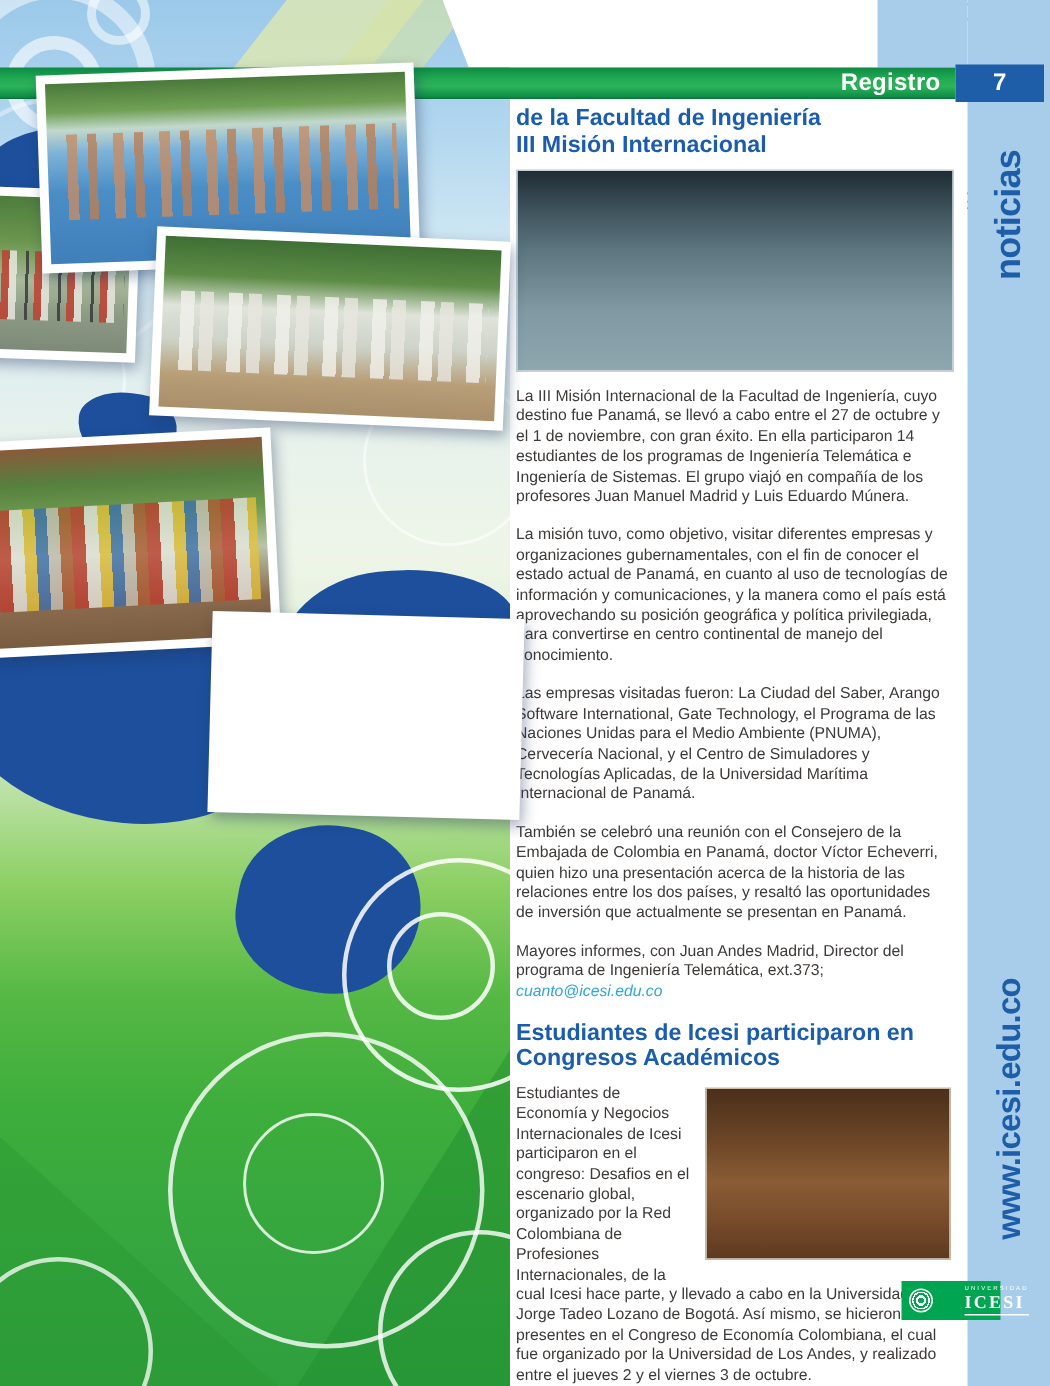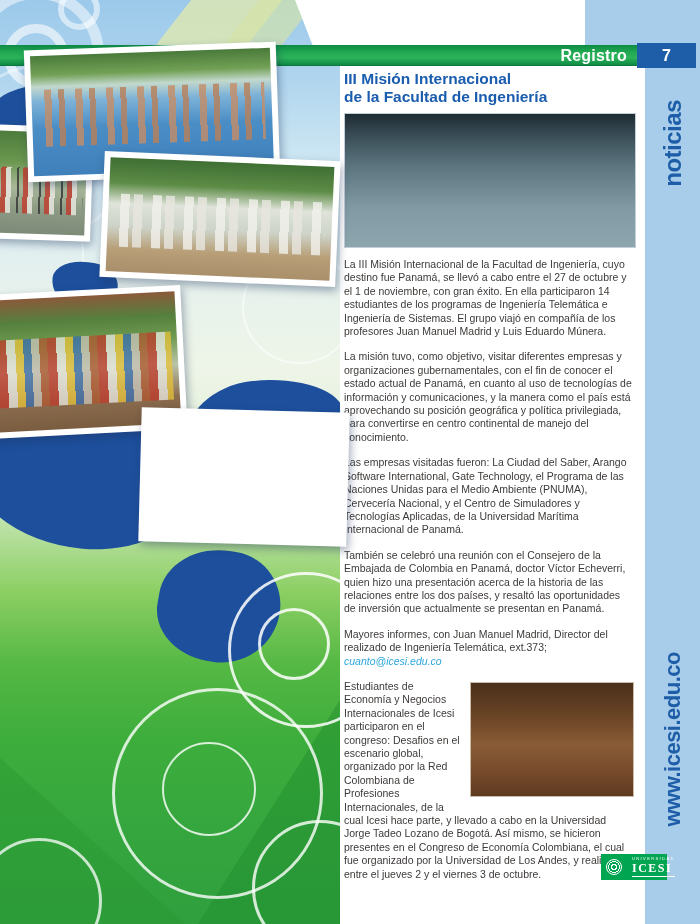--- a/index.html
+++ b/index.html
@@ -54,21 +54,21 @@
                 color:#fff; font-size:16px; font-weight:bold; display:flex; align-items:center; justify-content:center; }
   .vwrap      { position:absolute; left:645px; width:55px; display:flex; align-items:center; justify-content:center; z-index:3; }
   .vw1 { top:68px;  height:150px; }
   .vw2 { top:642px; height:195px; }
   .vtext { writing-mode:vertical-rl; transform:rotate(180deg); font-weight:bold; color:#1e5da8; }
   .vt1 { font-size:24px; letter-spacing:-.5px; }
   .vt2 { font-size:22px; letter-spacing:-.5px; }
 
   
   .logo { position:absolute; left:601px; top:854px; width:66px; height:26px; background:#00a551; z-index:4;
-          display:flex; align-items:center; padding:3px 5px; gap:10px; box-sizing:border-box; }
+          display:flex; align-items:center; padding:3px 5px; gap:21px; box-sizing:border-box; }
   .sun  { width:14px; height:14px; border-radius:50%; flex:0 0 auto; border:1px solid #fff;
           background:radial-gradient(circle at center,#00a551 0 2px,#fff 2px 3.5px,#00a551 3.5px 5px,#fff 5px 6px,#00a551 6px); }
   .logo-col { display:flex; flex-direction:column; }
   .logo-univ { font-size:4px; letter-spacing:1.4px; color:#fff; line-height:1; margin-bottom:1px; }
   .logo-name { font-family:"Liberation Serif", serif; font-size:12px; font-weight:bold; color:#fff;
                line-height:1.05; letter-spacing:1.5px; border-bottom:1px solid #fff; padding-bottom:1px; }
 
   
   .main { position:absolute; left:344px; top:70px; width:290px; z-index:3;
           color:#3d3a38; font-size:10.5px; line-height:13.4px; }
@@ -177,37 +177,41 @@
     <div class="sun"></div>
     <div class="logo-col">
       <span class="logo-univ">UNIVERSIDAD</span>
       <span class="logo-name">ICESI</span>
     </div>
   </div>
 
   <div class="main">
 
     <h1 class="head">
+      <span>de la Facultad de Ingeniería</span>
       <span>III Misión Internacional</span>
-      <span>de la Facultad de Ingeniería</span>
     </h1>
 
     <div class="photo-flow photo-mission">
       <div class="band b-mission"></div>
     </div>
 
     <p class="p">La III Misión Internacional de la Facultad de Ingeniería, cuyo destino fue Panamá, se llevó a cabo entre el 27 de octubre y el 1 de noviembre, con gran éxito. En ella participaron 14 estudiantes de los programas de Ingeniería Telemática e Ingeniería de Sistemas. El grupo viajó en compañía de los profesores Juan Manuel Madrid y Luis Eduardo Múnera.</p>
     <p class="p">La misión tuvo, como objetivo, visitar diferentes empresas y organizaciones gubernamentales, con el fin de conocer el estado actual de Panamá, en cuanto al uso de tecnologías de información y comunicaciones, y la manera como el país está aprovechando su posición geográfica y política privilegiada, para convertirse en centro continental de manejo del conocimiento.</p>
     <p class="p">Las empresas visitadas fueron: La Ciudad del Saber, Arango Software International, Gate Technology, el Programa de las Naciones Unidas para el Medio Ambiente (PNUMA), Cervecería Nacional, y el Centro de Simuladores y Tecnologías Aplicadas, de la Universidad Marítima Internacional de Panamá.</p>
     <p class="p">También se celebró una reunión con el Consejero de la Embajada de Colombia en Panamá, doctor Víctor Echeverri, quien hizo una presentación acerca de la historia de las relaciones entre los dos países, y resaltó las oportunidades de inversión que actualmente se presentan en Panamá.</p>
-    <p class="p-tight">Mayores informes, con Juan Manuel Madrid, Director del realizado de Ingeniería Telemática, ext.373;</p>
+    <p class="p-tight">Mayores informes, con Juan Andes Madrid, Director del programa de Ingeniería Telemática, ext.373;</p>
     <div class="emailline">
       <span class="email">cuanto@icesi.edu.co</span>
     </div>
 
+    <h1 class="head h2">
+      <span>Estudiantes de Icesi participaron en</span>
+      <span>Congresos Académicos</span>
+    </h1>
 
     <div>
       <div class="photo-flow photo-congress">
         <div class="band b-congress"></div>
       </div>
       <span>Estudiantes de Economía y Negocios Internacionales de Icesi participaron en el congreso: </span><span class="bold">Desafios en el escenario global</span><span>, organizado por la Red Colombiana de Profesiones Internacionales, de la cual Icesi hace parte, y llevado a cabo en la Universidad Jorge Tadeo Lozano de Bogotá. Así mismo, se hicieron presentes en el Congreso de Economía Colombiana, el cual fue organizado por la Universidad de Los Andes, y realizado entre el jueves 2 y el viernes 3 de octubre.</span>
       
       
     </div>
   </div>

